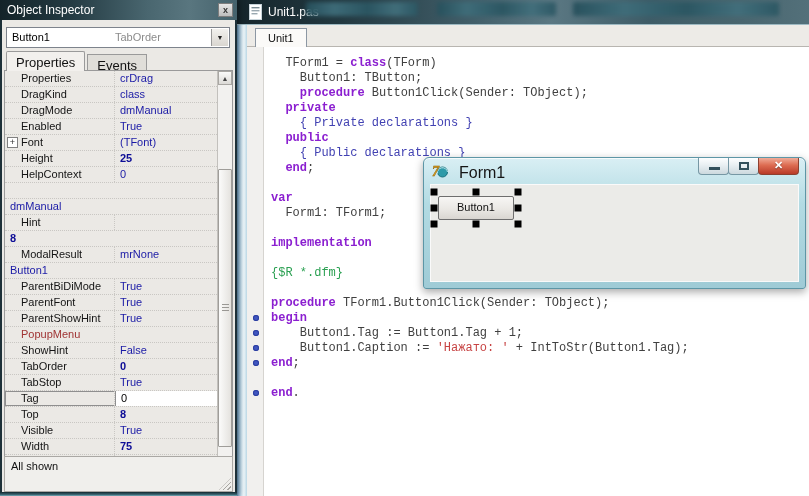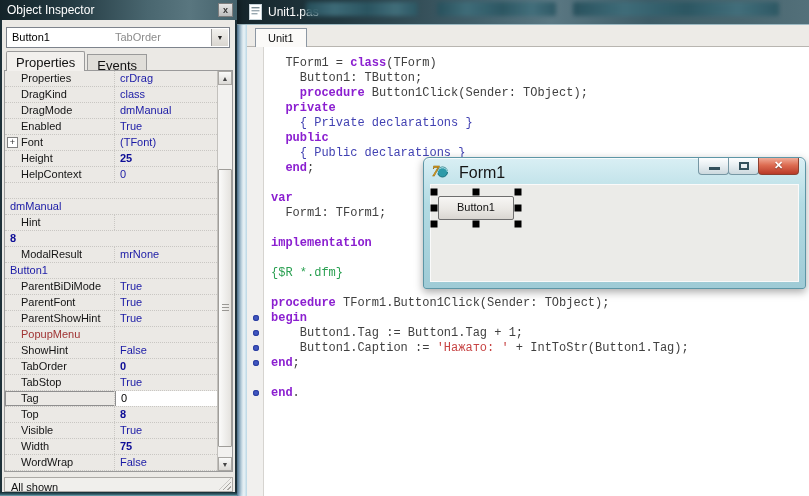--- a/index.html
+++ b/index.html
@@ -117,21 +117,21 @@
     border-left:1px solid #c2c0bc; }
   .sb-arrow { position:absolute; left:0; width:14px; height:14px;
     background:linear-gradient(180deg,#fafaf9,#dcdad6); border:1px solid #a9a7a3;
     font-size:7px; color:#444; text-align:center; line-height:13px; }
   .sb-up { top:0; } .sb-down { bottom:0; }
   .sb-thumb { position:absolute; left:0; top:98px; width:14px; height:278px;
     background:linear-gradient(90deg,#fbfbfa,#e4e2de); border:1px solid #9f9d99; border-radius:1px; }
   .sb-grip { position:absolute; left:3px; top:50%; width:7px; height:8px; margin-top:-4px;
     background:repeating-linear-gradient(180deg,#9a9894 0 1px,transparent 1px 3px); }
 
-  .insp-status { position:absolute; left:2px; bottom:0; width:229px; height:15px;
+  .insp-status { position:absolute; left:2px; bottom:0; width:229px; height:36px;
     background:#f0efec; border:1px solid #aaa8a4; font-size:11px; color:#111;
     padding:3px 0 0 6px; }
   .resize-grip { position:absolute; right:1px; bottom:1px; width:12px; height:12px;
     background:repeating-linear-gradient(135deg,transparent 0 2px,#a8a6a2 2px 3px);
     clip-path:polygon(100% 0,100% 100%,0 100%); }
   .insp-bottom-frame { position:absolute; left:0; bottom:0; right:0; height:4px;
     background:linear-gradient(180deg,#12262d,#3d6b78 70%,#7fb3bf); }
 </style>
 </head>
 <body>

